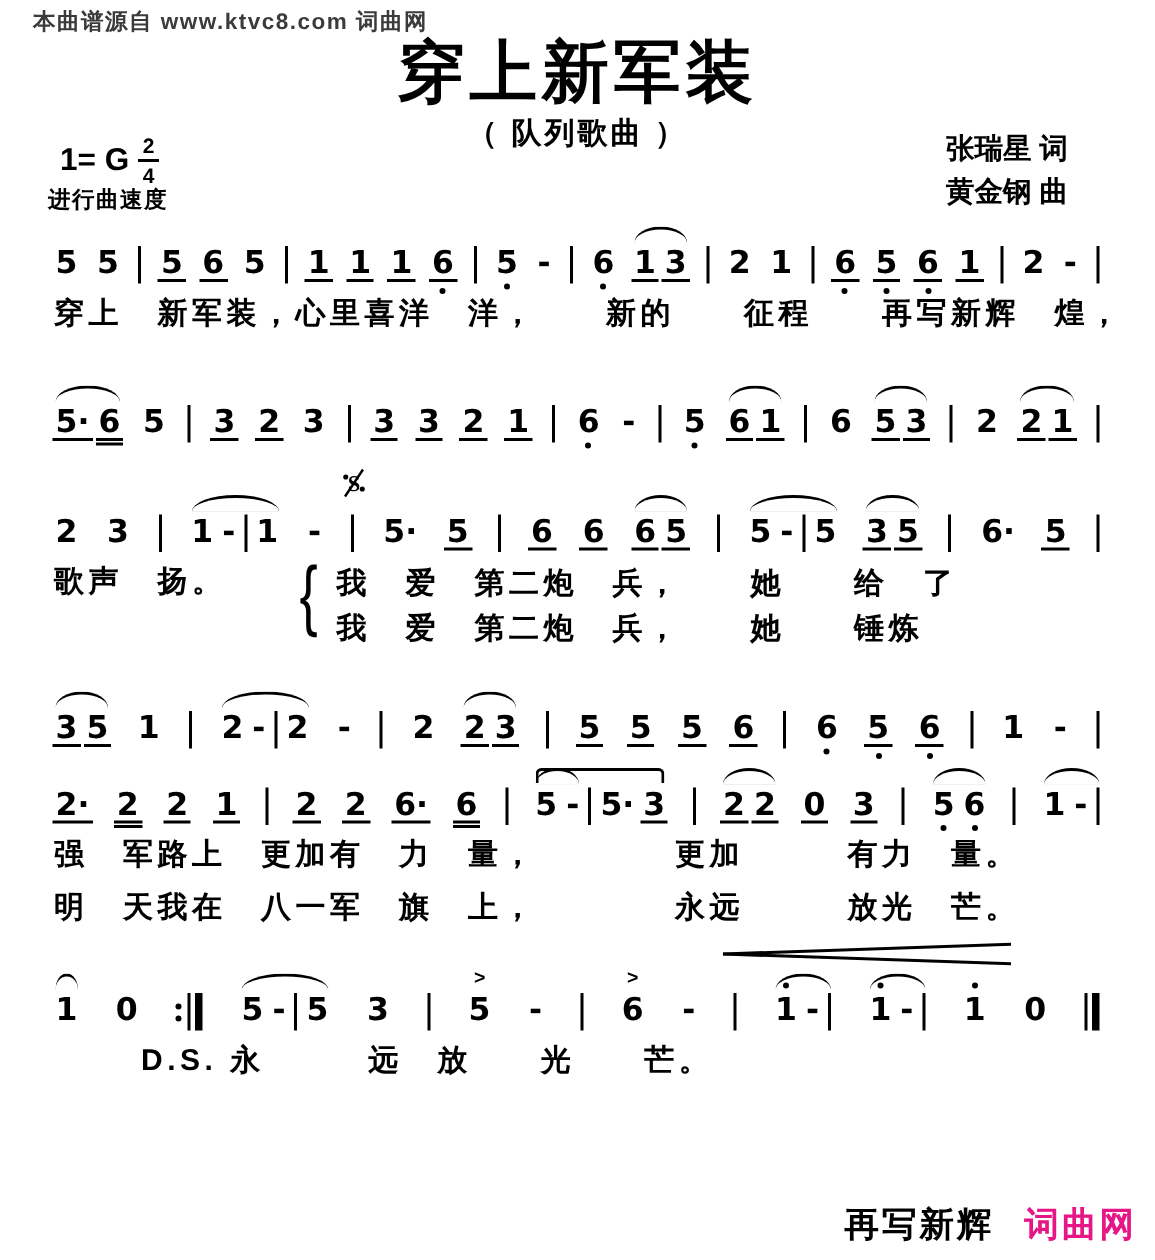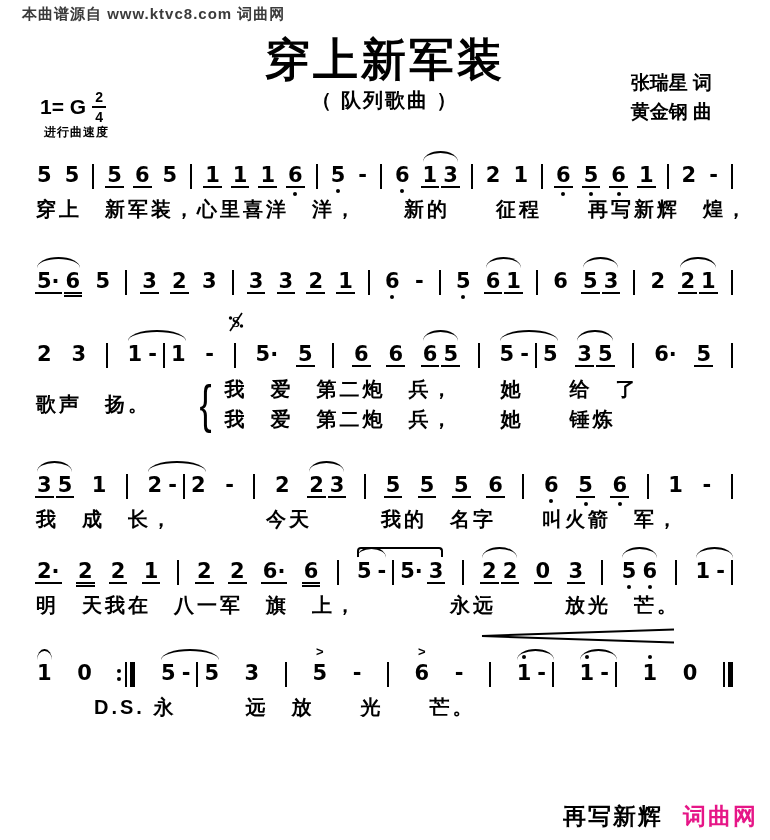--- a/index.html
+++ b/index.html
@@ -6,29 +6,29 @@
   body{
     width:770px;height:840px;position:relative;overflow:hidden;
     background:#ffffff;color:#000;
     font-family:"Liberation Sans",sans-serif;
   }
   .wm-top{
     position:absolute;top:5px;left:22px;
     font-size:15px;font-weight:bold;color:#3b3b3b;letter-spacing:1px;white-space:nowrap;
   }
   .title{
-    text-align:center;margin-top:36px;font-size:45px;font-weight:bold;letter-spacing:3px;line-height:1.05;
+    text-align:center;margin-top:24px;font-size:45px;font-weight:bold;letter-spacing:3px;line-height:1.05;
   }
   .subtitle{text-align:center;font-size:20px;font-weight:bold;margin-top:4px;letter-spacing:2px;}
-  .credits{position:absolute;right:58px;top:68px;font-size:19px;font-weight:bold;line-height:1.55;text-align:left;}
+  .credits{position:absolute;right:58px;top:85px;font-size:19px;font-weight:bold;line-height:1.55;text-align:left;}
   .keysig{position:absolute;left:40px;top:90px;font-size:21px;font-weight:bold;display:flex;align-items:center;gap:6px;}
   .frac{display:inline-flex;flex-direction:column;align-items:center;font-size:14px;line-height:1;font-weight:bold;}
   .frac .num{border-bottom:2px solid #000;padding:0 3px 2px;}
   .frac .den{padding-top:2px;}
-  .tempo{position:absolute;left:44px;top:124px;font-size:12px;font-weight:bold;letter-spacing:1px;}
+  .tempo{position:absolute;left:32px;top:124px;font-size:15px;font-weight:bold;letter-spacing:1px;}
 
   .score{position:absolute;top:148px;left:0;right:0;}
   .sys .mline{
     display:flex;justify-content:space-between;align-items:baseline;
     padding:16px 34px 0 34px;white-space:nowrap;
   }
   .note{position:relative;display:inline-block;margin:0 3px;}
   .dig{font-family:"DejaVu Sans",sans-serif;font-weight:bold;font-size:21px;line-height:1.1;}
   .ul{position:absolute;left:-2px;right:-2px;height:0;border-bottom:2px solid #000;}
   .od{position:absolute;left:50%;margin-left:-2px;width:4px;height:4px;border-radius:50%;background:#000;}
@@ -37,21 +37,21 @@
   .arc{position:absolute;top:-13px;left:3px;right:3px;height:9px;
        border-top:2px solid #000;border-radius:50% 50% 0 0/100% 100% 0 0;}
   .arc.sq{border:2px solid #000;border-bottom:none;border-radius:4px 4px 0 0;height:8px;}
   .barwrap{position:relative;display:inline-flex;align-items:center;gap:3px;margin:0 3px;align-self:center;}
   .bl{display:inline-block;width:2px;height:25px;background:#000;}
   .bl.thick{width:5px;}
   .rdots{display:inline-flex;flex-direction:column;gap:4px;margin-right:1px;}
   .rdot{width:4px;height:4px;border-radius:50%;background:#000;}
   .segno{position:absolute;top:-32px;left:-6px;}
   .lyrics{padding-left:36px;font-size:20px;font-weight:bold;letter-spacing:3px;line-height:1.45;margin-top:6px;white-space:nowrap;}
-  .vrow{display:flex;align-items:center;padding-left:36px;margin-top:6px;}
+  .vrow{display:flex;padding-left:36px;margin-top:6px;}
   .vleft{font-size:20px;font-weight:bold;letter-spacing:3px;margin-right:46px;}
   .brace{font-size:52px;font-weight:400;line-height:0.9;margin-right:10px;transform:scaleX(.7);}
   .vcol{font-size:20px;font-weight:bold;letter-spacing:3px;line-height:1.5;white-space:nowrap;}
   .cres{display:flex;justify-content:flex-end;padding-right:94px;height:18px;margin-top:8px;}
   .wm-bot{position:absolute;right:12px;bottom:8px;font-size:23px;font-weight:bold;letter-spacing:2px;white-space:nowrap;}
   .wm-bot .brand{margin-left:20px;}
 </style>
 </head>
 <body>
 
@@ -305,21 +305,20 @@
         <span class="note"><span class="dig">6</span><span class="ul" style="bottom: -1px;"></span><span class="od" style="bottom: -9px;"></span></span>
         <span class="barwrap">
           <span class="bl"></span>
         </span>
         <span class="note"><span class="dig">1</span></span>
         <span class="note"><span class="dig">-</span></span>
         <span class="barwrap">
           <span class="bl"></span>
         </span>
       </div>
-      <div class="lyrics">我　成　长，　　　　今天　　　我的　名字　　叫火箭　军，</div>
     </div>
     <div class="sys">
       <div class="mline">
         <span class="note"><span class="dig">2·</span><span class="ul" style="bottom: -1px;"></span></span>
         <span class="note"><span class="dig">2</span><span class="ul" style="bottom: -1px;"></span><span class="ul" style="bottom: -4px;"></span></span>
         <span class="note"><span class="dig">2</span><span class="ul" style="bottom: -1px;"></span></span>
         <span class="note"><span class="dig">1</span><span class="ul" style="bottom: -1px;"></span></span>
         <span class="barwrap">
           <span class="bl"></span>
         </span>
@@ -366,20 +365,21 @@
         </span>
         <span class="grp">
           <span class="arc"></span>
           <span class="note"><span class="dig">1</span></span>
           <span class="note"><span class="dig">-</span></span>
           <span class="barwrap">
             <span class="bl"></span>
           </span>
         </span>
       </div>
+      <div class="lyrics">强　军路上　更加有　力　量，　　　　更加　　　有力　量。</div>
       <div class="lyrics">明　天我在　八一军　旗　上，　　　　永远　　　放光　芒。</div>
     </div>
     <div class="cres">
       <span><svg width="196" height="16" viewBox="0 0 196 16">
           <line x1="2" y1="8" x2="194" y2="1.5" stroke="#000" stroke-width="2"></line>
           <line x1="2" y1="8" x2="194" y2="14.5" stroke="#000" stroke-width="2"></line>
         </svg></span>
     </div>
     <div class="sys">
       <div class="mline">

